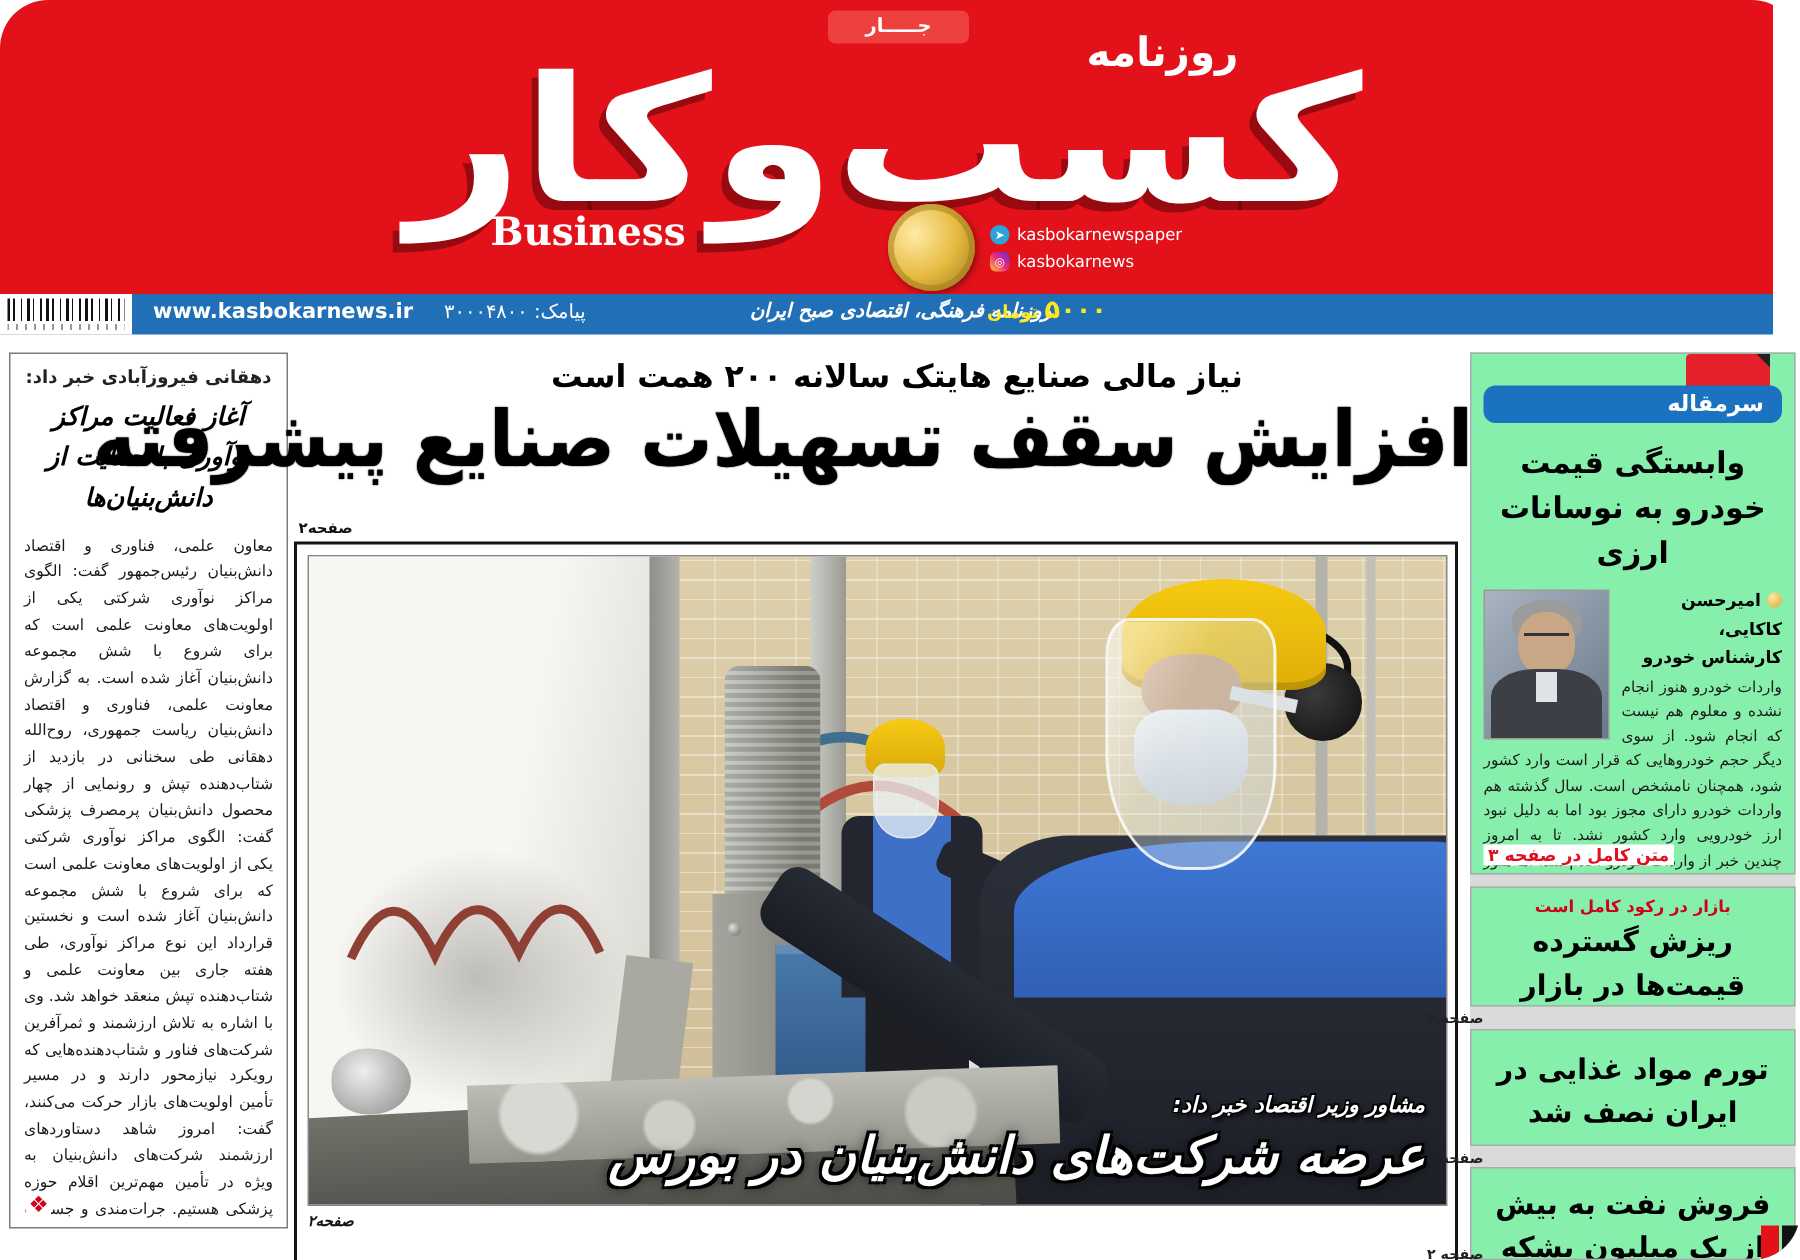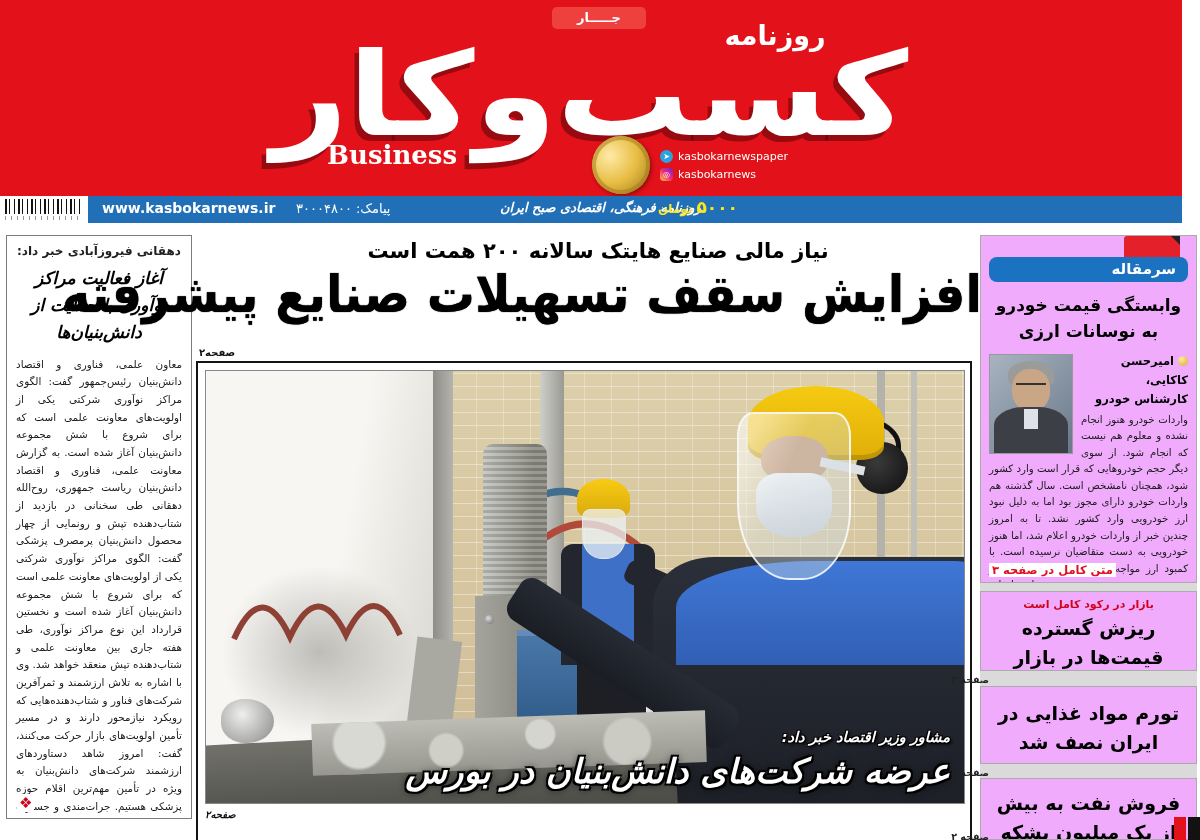--- a/index.html
+++ b/index.html
@@ -1,17 +1,17 @@
 <!DOCTYPE html>
 <html lang="fa"><head>
 <meta charset="utf-8">
 <style>
   html,body{margin:0;padding:0;background:#ffffff;}
   #page{position:relative;width:1200px;height:840px;background:#fff;overflow:hidden;
-        font-family:"DejaVu Sans",sans-serif;}
+        font-family:"DejaVu Sans",sans-serif;border-radius:32px;}
   .abs{position:absolute;}
   .rtl{direction:rtl;unicode-bidi:embed;}
   .ltr{direction:ltr;}
 
   
   .masthead{left:0;top:0;width:1182px;height:196px;background:#e31119;}
   .jar-badge{left:552px;top:7px;width:94px;height:22px;background:#ef4040;border-radius:5px;
              color:#fff;font-size:13px;font-weight:bold;text-align:center;line-height:22px;}
   .rouzname{left:690px;top:20px;width:170px;text-align:center;color:#fff;font-size:27px;font-weight:bold;}
   .logo-title{left:240px;top:26px;width:700px;height:138px;color:#fff;font-size:116px;line-height:138px;
@@ -124,28 +124,28 @@
   .fw-strap{left:81%;top:21%;width:6%;height:2%;background:#dfe2e5;transform:rotate(12deg);}
   
   .cap{right:14px;bottom:12px;text-align:right;}
   .cap-kicker{color:#fff;font-size:14.5px;font-weight:bold;
       text-shadow:1px 1px 0 #000,-1px 1px 0 #000,1px -1px 0 #000,-1px -1px 0 #000,2px 2px 3px #000;}
   .cap-headline{color:#fff;font-size:34px;font-weight:bold;margin-top:6px;
       text-shadow:2px 2px 0 #000,-2px 2px 0 #000,2px -2px 0 #000,-2px -2px 0 #000,0 0 9px #000;}
 
   
   .right-col{left:980px;top:235px;width:217px;height:605px;background:#dadada;}
-  .rc-box{position:absolute;left:0;width:217px;background:#f0abfc;border:1px solid #ababab;box-sizing:border-box;}
+  .rc-box{position:absolute;left:0;width:217px;background:#86efac;border:1px solid #ababab;box-sizing:border-box;}
   .ed-box{top:0;height:348px;padding:0 8px 8px;overflow:hidden;}
   .ed-header{position:relative;height:48px;}
   .ed-tab{position:absolute;right:8px;top:0;width:56px;height:26px;background:#e4202a;border-radius:3px 3px 0 0;}
   .ed-fold{position:absolute;right:8px;top:0;width:0;height:0;border-top:9px solid #222;border-left:9px solid transparent;}
   .ed-bar{position:absolute;left:0;right:0;top:21px;height:25px;background:#1b72c0;border-radius:8px;
           color:#fff;font-size:15px;font-weight:bold;line-height:25px;text-align:right;padding-left:8px;padding-right:12px;}
-  .ed-headline{margin-top:9px;font-size:17px;font-weight:bold;text-align:center;line-height:1.5;color:#000;}
+  .ed-headline{margin-top:9px;font-size:20px;font-weight:bold;text-align:center;line-height:1.5;color:#000;}
   .ed-content{margin-top:8px;font-size:10.4px;}
   .portrait{float:left;width:82px;height:98px;margin:2px 8px 4px 0;border:1px solid #999;position:relative;overflow:hidden;
       background:linear-gradient(135deg,#a9b4c0,#69788a);}
   .po-hair{position:absolute;left:18px;top:6px;width:46px;height:26px;background:#9b9b9b;border-radius:50% 50% 30% 30%;}
   .po-head{position:absolute;left:22px;top:14px;width:38px;height:42px;background:#c9a685;border-radius:45%;}
   .po-glass{position:absolute;left:26px;top:28px;width:30px;height:8px;border-top:2px solid #333;}
   .po-suit{position:absolute;left:4px;top:52px;width:74px;height:46px;background:#3c3f45;border-radius:40% 40% 0 0;}
   .po-shirt{position:absolute;left:34px;top:54px;width:14px;height:20px;background:#dfe3e8;}
   .byline{font-weight:bold;font-size:11.5px;line-height:1.65;color:#000;}
   .coin-dot{display:inline-block;width:10px;height:10px;border-radius:50%;vertical-align:-1px;

